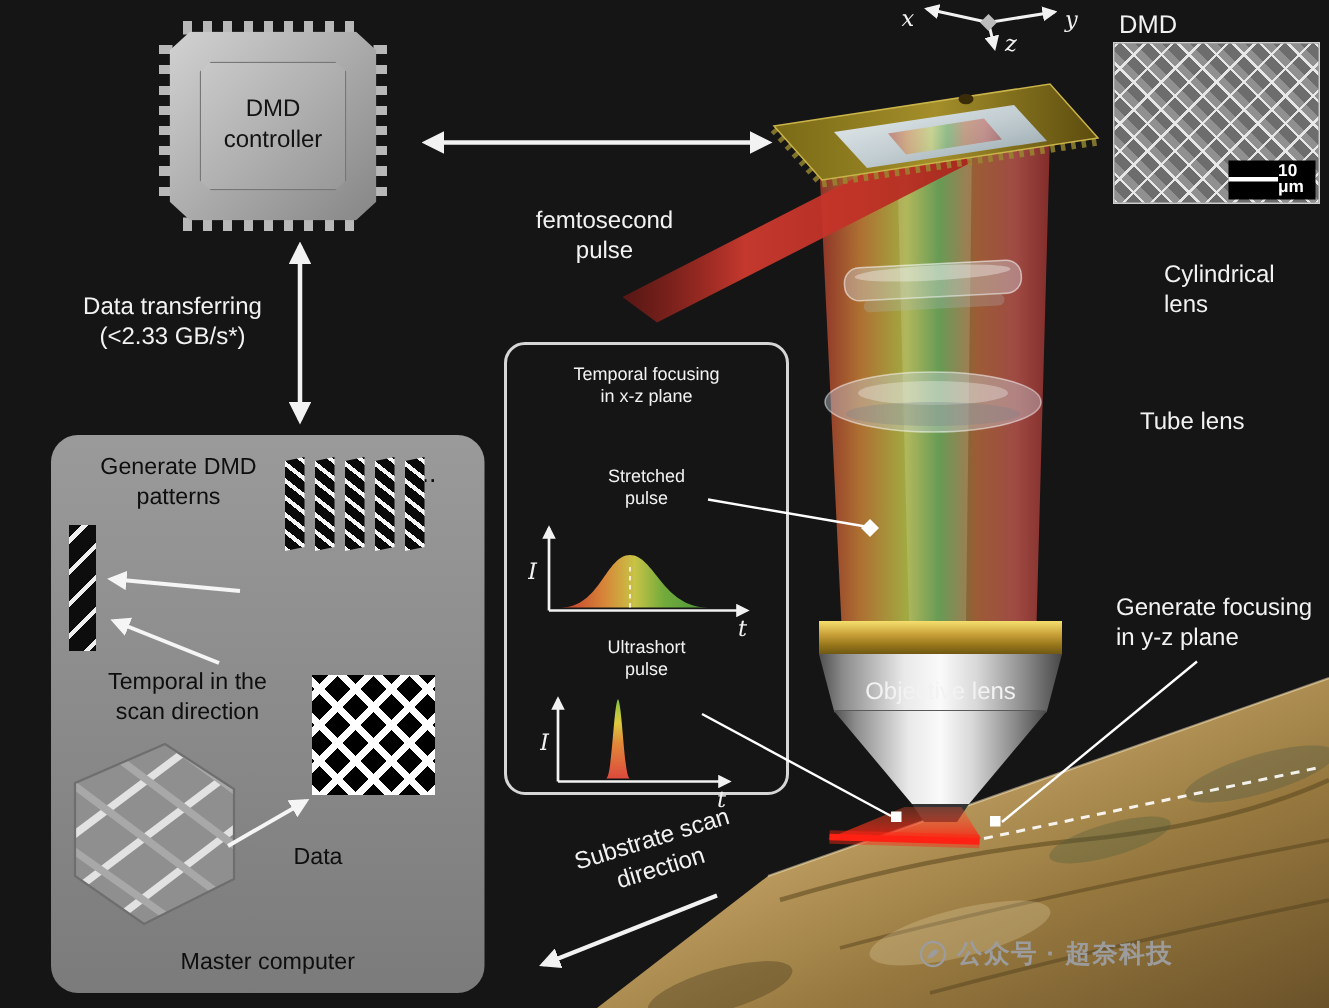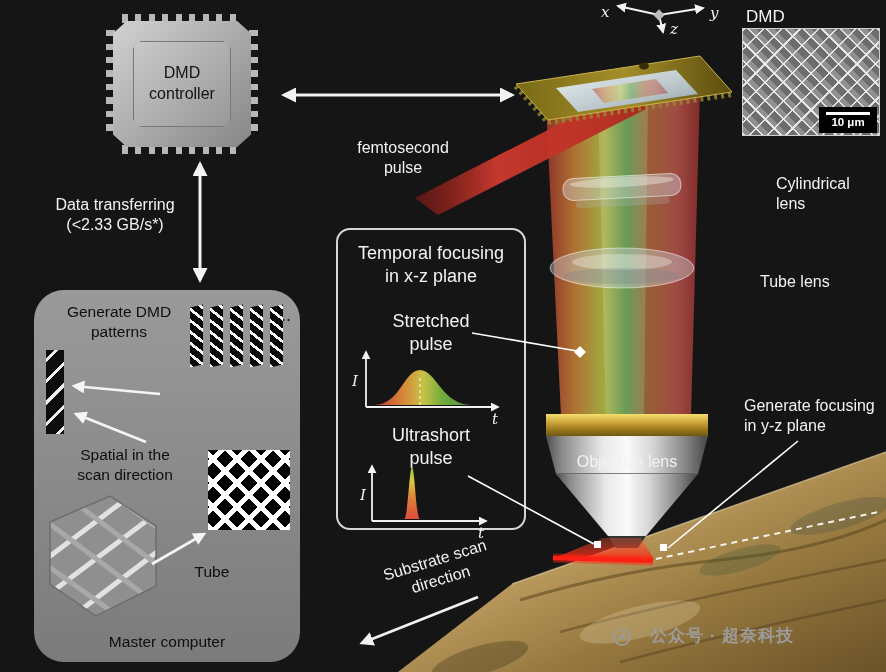--- a/index.html
+++ b/index.html
@@ -26,45 +26,45 @@
   #chip-label{position:absolute;inset:0;display:flex;align-items:center;justify-content:center;
               color:#131313;font-size:16px;text-align:center;white-space:pre-line;line-height:1.3;}
   
   #inset{position:absolute;left:742px;top:28px;width:136px;height:106px;z-index:3;
          border:1px solid #cfcfcf;background-color:#4e4e4e;
          background-image:
            repeating-linear-gradient(45deg,rgba(235,235,235,.95) 0 1.6px,transparent 1.6px 13px),
            repeating-linear-gradient(-45deg,rgba(235,235,235,.95) 0 1.6px,transparent 1.6px 13px),
            repeating-linear-gradient(45deg,#909090 0 6.5px,#6d6d6d 6.5px 13px);}
   #scalebar{position:absolute;right:2px;bottom:2px;width:58px;height:26px;background:#000;
-            display:flex;flex-direction:column;align-items:center;justify-content:center;}
+            display:flex;flex-direction:row;align-items:center;justify-content:center;}
   #scalebar .bar{width:44px;height:3px;background:#fff;margin-bottom:2px;}
   #scalebar .txt{color:#fff;font-size:11.5px;font-weight:bold;line-height:1;}
   
   #master{position:absolute;left:34px;top:290px;width:266px;height:372px;z-index:3;
-          background:linear-gradient(180deg,#9a9a9a,#7b7b7b);border-radius:30px;}
+          background:linear-gradient(180deg,#9a9a9a,#7b7b7b);border-radius:18px;padding-left:23px;}
   .stack{position:absolute;left:156px;top:16px;display:flex;}
   .stack .panel{width:13px;height:60px;margin-right:7px;transform:skewY(-12deg);
         background:repeating-linear-gradient(45deg,#f5f5f5 0 2.5px,#0a0a0a 2.5px 8px);}
   #strip{position:absolute;left:12px;top:60px;width:18px;height:84px;
         background:repeating-linear-gradient(135deg,#0d0d0d 0 6px,#efefef 6px 9px,#0d0d0d 9px 15px);}
   #crosshatch{position:absolute;left:174px;top:160px;width:82px;height:80px;background-color:#000;
         background-image:
           repeating-linear-gradient(45deg,#fff 0 5px,transparent 5px 17px),
           repeating-linear-gradient(-45deg,#fff 0 5px,transparent 5px 17px);}
   .mlabel{position:absolute;color:#0e0e0e;font-size:15.5px;line-height:1.3;
           white-space:pre-line;text-align:center;}
   
   #temporal{position:absolute;left:336px;top:228px;width:186px;height:298px;z-index:3;
             border:2px solid #d6d6d6;border-radius:14px;background:rgba(22,22,22,.35);}
-  .tlabel{position:absolute;left:0;right:0;color:#f2f2f2;font-size:18px;line-height:1.28;
+  .tlabel{position:absolute;left:0;right:0;color:#f2f2f2;font-size:12px;line-height:1.28;
           white-space:pre-line;text-align:center;}
   
-  #watermark{position:absolute;left:612px;top:624px;z-index:8;display:flex;align-items:flex-end;
-             gap:18px;color:#9c9c9c;font-size:17px;font-weight:600;letter-spacing:1px;}
+  #watermark{position:absolute;left:612px;top:624px;z-index:8;display:flex;align-items:center;
+             gap:6px;color:#9c9c9c;font-size:17px;font-weight:600;letter-spacing:1px;}
 </style>
 </head>
 <body>
 
 <div id="canvas">
 
   <svg class="layer" width="886" height="672" style="z-index:1">
     <defs>
       <linearGradient id="beamGrad" x1="0" y1="0" x2="1" y2="0">
         <stop offset="0" stop-color="#b03a2e"></stop>
@@ -215,21 +215,21 @@
 patterns</div>
     <div class="mlabel" style="left:242px;top:14px;font-size:18px">...</div>
     <div class="stack">
       <div class="panel"></div>
       <div class="panel"></div>
       <div class="panel"></div>
       <div class="panel"></div>
       <div class="panel"></div>
     </div>
     <div id="strip"></div>
-    <div class="mlabel" style="left:16px;top:155px;width:150px">Spatial in the
+    <div class="mlabel" style="left:16px;top:155px;width:150px">Temporal in the
 scan direction</div>
     <div id="crosshatch"></div>
 
     <svg width="124" height="132" style="position:absolute;left:4px;top:200px">
       <defs>
           <clipPath id="latClip">
             <polygon points="12,32 72,6 118,36 118,96 58,126 12,94"></polygon>
           </clipPath>
         </defs>
       <g clip-path="url(#latClip)">
@@ -245,21 +245,21 @@
           <line x1="40" y1="-20" x2="150" y2="60"></line>
             <line x1="20" y1="0" x2="140" y2="90"></line>
           <line x1="0" y1="25" x2="120" y2="115"></line>
             <line x1="-20" y1="55" x2="100" y2="140"></line>
           <line x1="-35" y1="85" x2="70" y2="160"></line>
         </g>
       </g>
       <polygon points="12,32 72,6 118,36 118,96 58,126 12,94" fill="none" stroke="#6e6e6e" stroke-width="1.5"></polygon>
     </svg>
 
-    <div class="mlabel" style="left:148px;top:272px;width:60px">Tube</div>
+    <div class="mlabel" style="left:148px;top:272px;width:60px">Data</div>
     <div class="mlabel" style="left:0;right:0;bottom:10px">Master computer</div>
 
     <svg width="266" height="372" style="position:absolute;left:0;top:0;pointer-events:none">
       <defs>
         <marker id="mArrM" viewBox="0 0 10 10" refX="8" refY="5" markerWidth="5" markerHeight="5" orient="auto-start-reverse">
             <path d="M0,0 L10,5 L0,10 Z" fill="#f5f5f5"></path>
           </marker>
       </defs>
       <line x1="126" y1="104" x2="40" y2="96" stroke="#f5f5f5" stroke-width="2.6" marker-end="url(#mArrM)"></line>
       <line x1="112" y1="152" x2="42" y2="124" stroke="#f5f5f5" stroke-width="2.6" marker-end="url(#mArrM)"></line>

